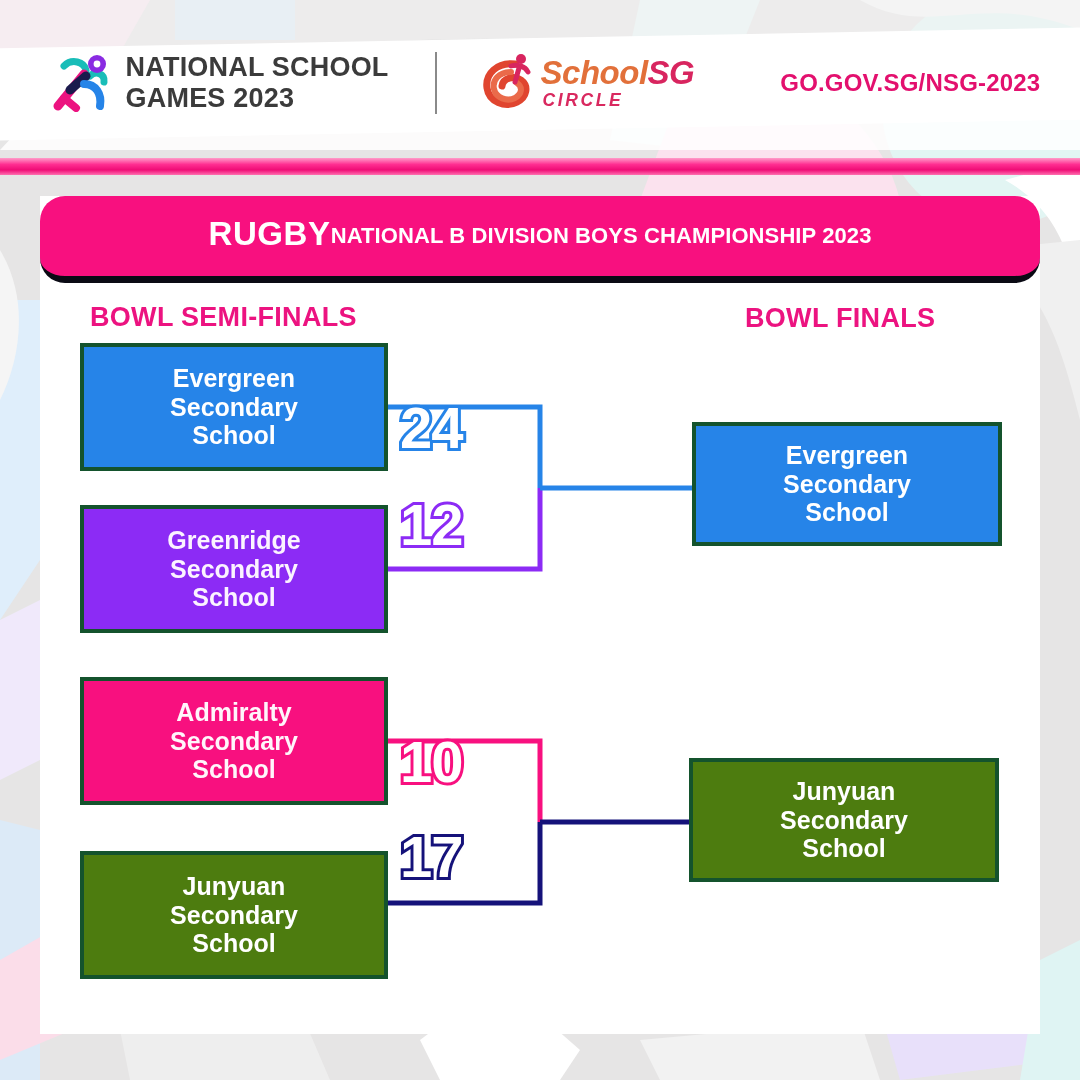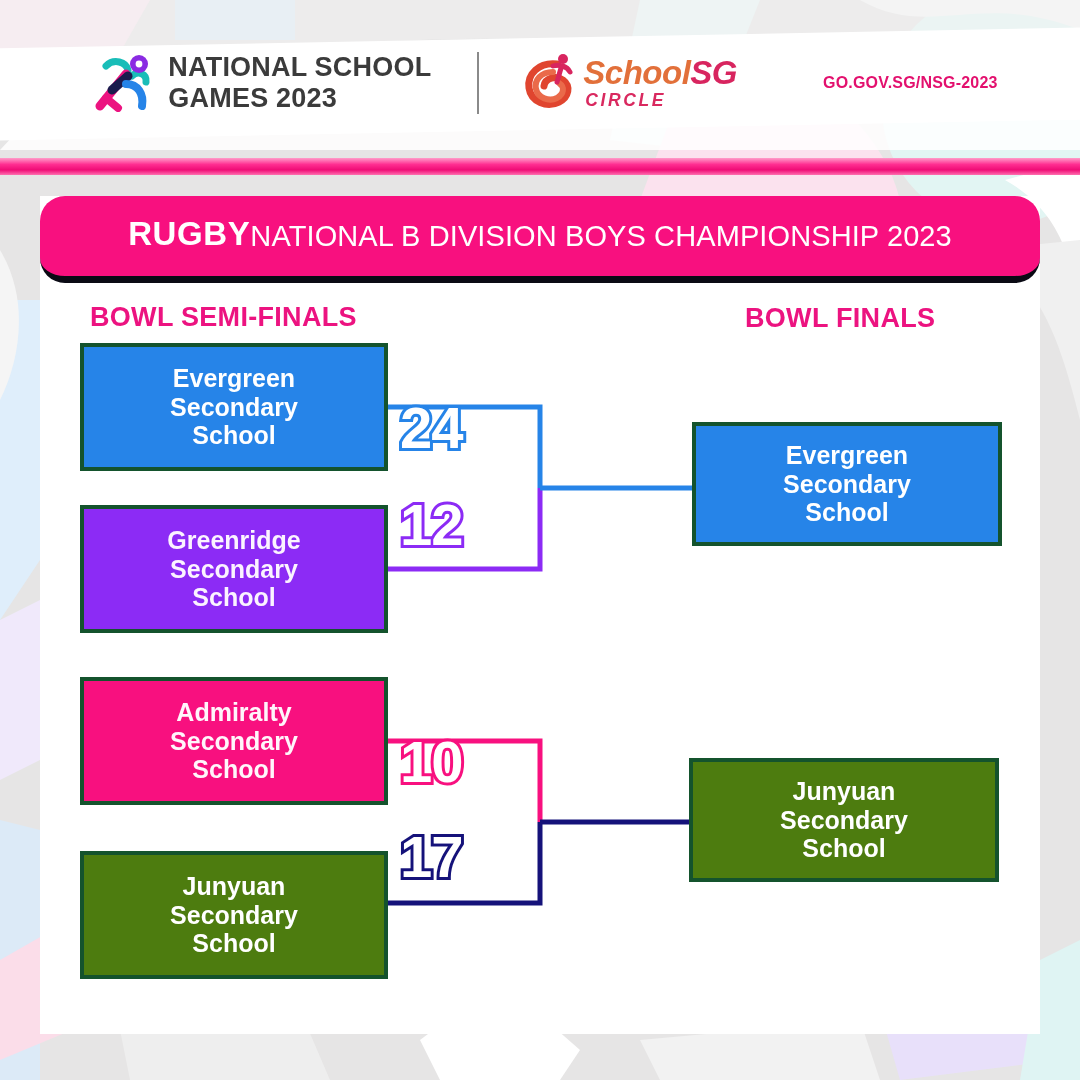--- a/index.html
+++ b/index.html
@@ -33,21 +33,21 @@
   .asg-mark{width:60px;height:62px;flex:none;margin-right:-4px;}
   .asg-words{display:flex;flex-direction:column;align-items:flex-start;line-height:1;}
   .asg-name{font-size:33px;font-weight:bold;font-style:italic;letter-spacing:-.5px;}
   .asg-name .a1{color:#e2703a;}
   .asg-name .a2{color:#d8255f;}
   .asg-circle{
     font-size:17.5px;font-weight:bold;font-style:italic;color:#d9295f;
     letter-spacing:2.6px;margin-top:3px;margin-left:2px;
   }
   .hdr-url{
-    font-size:16px;font-weight:bold;color:#e3106e;letter-spacing:.2px;
+    font-size:24px;font-weight:bold;color:#e3106e;letter-spacing:.2px;
     margin-left:86px;
   }
   .pink-rule{
     position:absolute;left:0;top:158px;width:1080px;height:17px;z-index:3;
     background:linear-gradient(180deg,#ff9cc9 0%,#ff2e91 38%,#ef0d76 70%,#ff6fb0 100%);
   }
   
   .panel{
     position:absolute;left:40px;top:196px;width:1000px;height:838px;
     background:#ffffff;z-index:2;
@@ -55,21 +55,21 @@
   .title-bar{
     position:absolute;left:0;top:0;width:1000px;height:80px;
     background:#f8107f;border-bottom:7px solid #0a0a14;
     display:flex;flex-direction:row;align-items:center;justify-content:center;border-radius:25px;
   }
   .title-sport{
     font-size:33px;font-weight:bold;color:#ffffff;letter-spacing:.6px;
     line-height:1;margin-bottom:5px;
   }
   .title-sub{
-    font-size:29px;font-weight:normal;color:#ffffff;letter-spacing:.1px;line-height:1;
+    font-size:22px;font-weight:bold;color:#ffffff;letter-spacing:.1px;line-height:1;
   }
   .round-label{
     position:absolute;font-size:27px;font-weight:bold;color:#ec1380;
     letter-spacing:.3px;white-space:nowrap;
   }
   .round-semi{left:50px;top:106px;}
   .round-final{left:705px;top:107px;}
   
   .team-box{
     position:absolute;border:4px solid #14532d;box-sizing:border-box;

